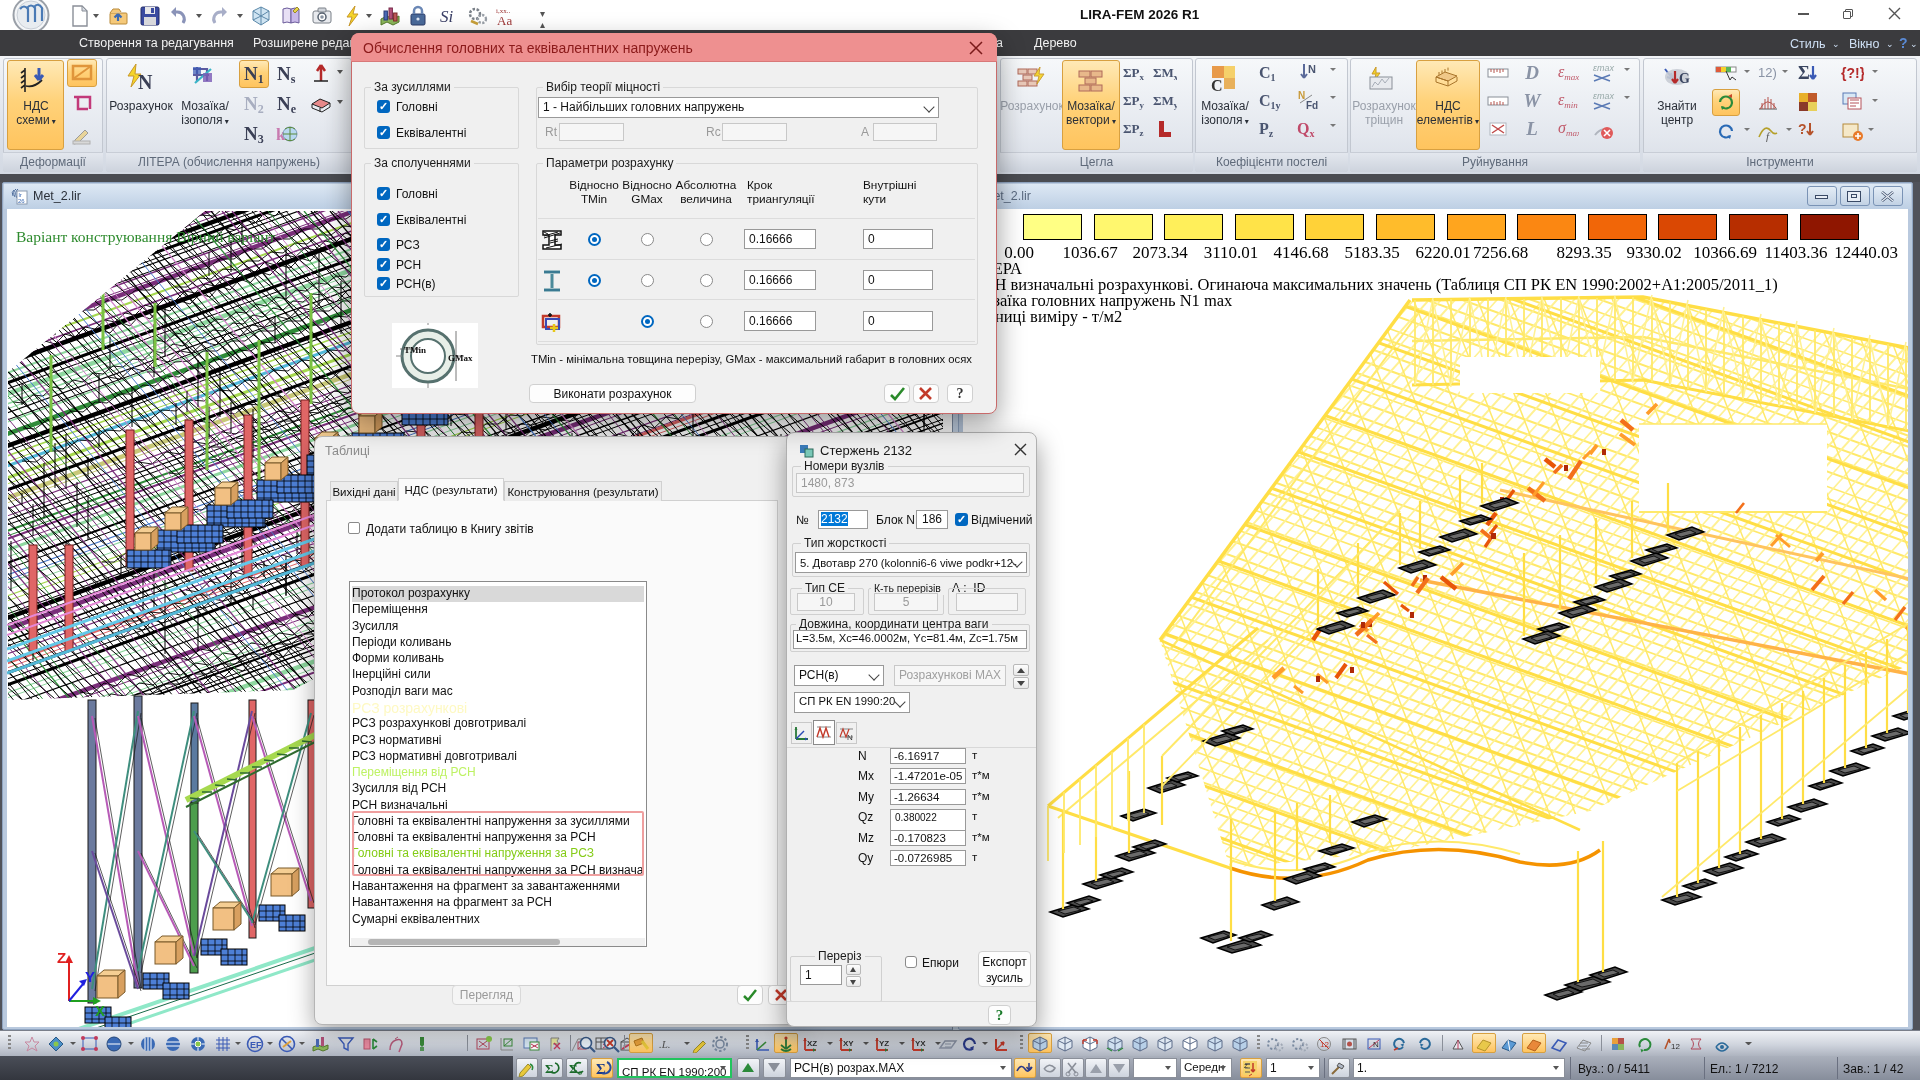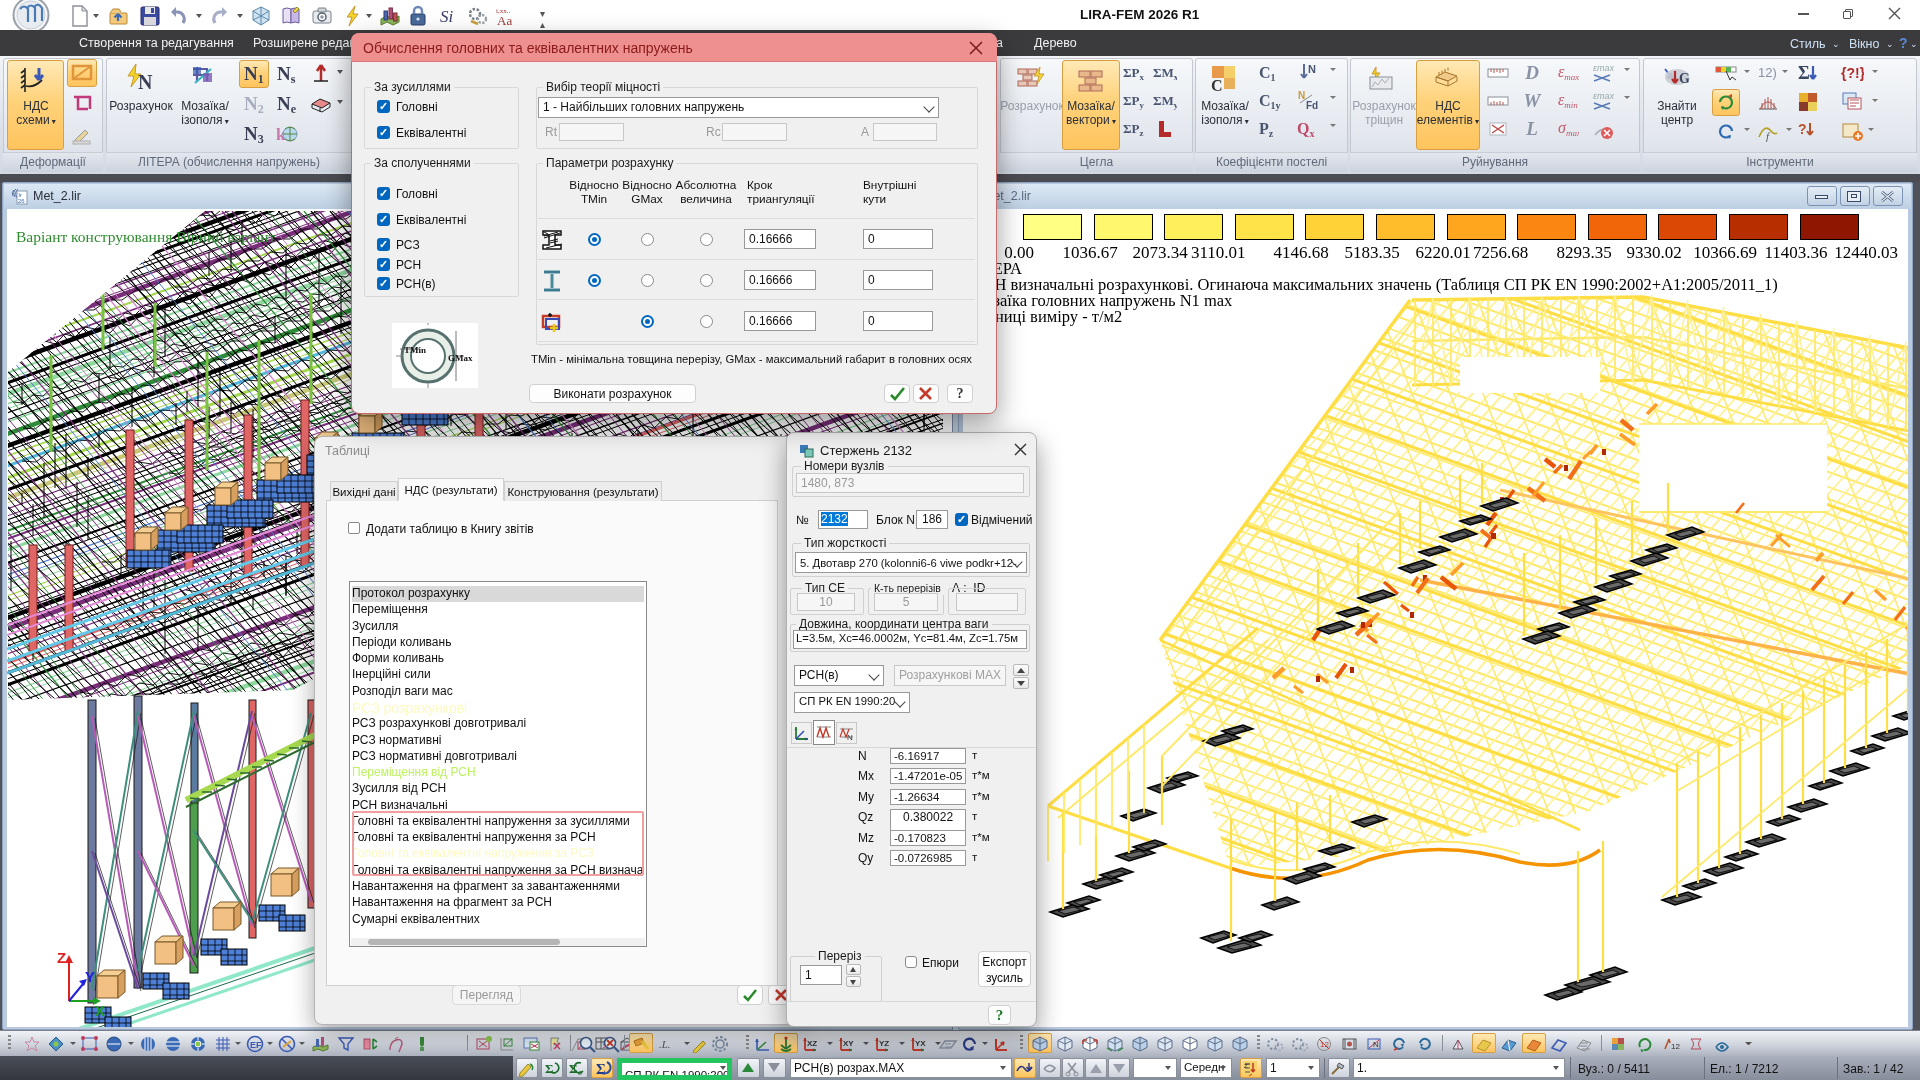--- a/index.html
+++ b/index.html
@@ -1422,21 +1422,21 @@
 <div class="ab" style="left:1376px;top:214px;width:59px;height:26px;background:#FFBC2B;border:1px solid #000"></div>
 <div class="ab" style="left:1447px;top:214px;width:59px;height:26px;background:#FFA51E;border:1px solid #000"></div>
 <div class="ab" style="left:1517px;top:214px;width:59px;height:26px;background:#FB8712;border:1px solid #000"></div>
 <div class="ab" style="left:1588px;top:214px;width:59px;height:26px;background:#F16608;border:1px solid #000"></div>
 <div class="ab" style="left:1658px;top:214px;width:59px;height:26px;background:#DA4803;border:1px solid #000"></div>
 <div class="ab" style="left:1729px;top:214px;width:59px;height:26px;background:#B72E00;border:1px solid #000"></div>
 <div class="ab" style="left:1800px;top:214px;width:59px;height:26px;background:#8F1600;border:1px solid #000"></div>
 <div class="ab serif" style="left:979px;top:243px;width:80px;text-align:center;font-size:17px;color:#000">0.00</div>
 <div class="ab serif" style="left:1050px;top:243px;width:80px;text-align:center;font-size:17px;color:#000">1036.67</div>
 <div class="ab serif" style="left:1120px;top:243px;width:80px;text-align:center;font-size:17px;color:#000">2073.34</div>
-<div class="ab serif" style="left:1191px;top:243px;width:80px;font-size:17px;color:#000">3110.01</div>
+<div class="ab serif" style="left:1191px;top:243px;width:80px;text-align:center;font-size:17px;color:#000">3110.01</div>
 <div class="ab serif" style="left:1261px;top:243px;width:80px;text-align:center;font-size:17px;color:#000">4146.68</div>
 <div class="ab serif" style="left:1332px;top:243px;width:80px;text-align:center;font-size:17px;color:#000">5183.35</div>
 <div class="ab serif" style="left:1403px;top:243px;width:80px;text-align:center;font-size:17px;color:#000">6220.01</div>
 <div class="ab serif" style="left:1473px;top:243px;width:80px;text-align:left;font-size:17px;color:#000">7256.68</div>
 <div class="ab serif" style="left:1544px;top:243px;width:80px;text-align:center;font-size:17px;color:#000">8293.35</div>
 <div class="ab serif" style="left:1614px;top:243px;width:80px;text-align:center;font-size:17px;color:#000">9330.02</div>
 <div class="ab serif" style="left:1685px;top:243px;width:80px;text-align:center;font-size:17px;color:#000">10366.69</div>
 <div class="ab serif" style="left:1756px;top:243px;width:80px;text-align:center;font-size:17px;color:#000">11403.36</div>
 <div class="ab serif" style="left:1826px;top:243px;width:80px;text-align:center;font-size:17px;color:#000">12440.03</div>
 <div class="ab serif" style="left:966px;top:259px;font-size:16.5px;color:#000;white-space:nowrap">ЛІТЕРА</div>
@@ -2304,21 +2304,21 @@
 <svg class="ab" style="left:567px;top:1059px" width="20" height="18" viewBox="0 0 20 18">
     <text x="2" y="14" font-size="13" font-weight="bold" font-family="Liberation Serif" fill="#1a6a2a">Σ</text>
     <path d="M14 4 a5 5 0 1 0 2 8" stroke="#1a6a2a" stroke-width="1.6" fill="none"></path>
     <text x="11" y="16" font-size="7" fill="#1a6a2a">σ</text>
   </svg>
 <div class="ab" style="left:591px;top:1058px;width:22px;height:20px;background:linear-gradient(#ffe9b6,#ffc45e);border:1px solid #d8a040;border-radius:2px"></div>
 <svg class="ab" style="left:592px;top:1059px" width="20" height="18" viewBox="0 0 20 18">
     <text x="4" y="15" font-size="15" font-weight="bold" font-family="Liberation Serif" fill="#1a3a8a">Σ</text>
     <path d="M15 3 a6 6 0 1 1 -5 11" stroke="#2a4a9a" stroke-width="2" fill="none"></path>
   </svg>
-<div class="ab" style="left:617px;top:1058px;width:115px;height:20px;background:#fff;border:5px solid #22c55e;font-size:11.5px;color:#111;padding:6px 3px;white-space:nowrap;overflow:hidden">СП РК EN 1990:200</div>
+<div class="ab" style="left:617px;top:1058px;width:115px;height:20px;background:#fff;border:2px solid #22c55e;font-size:11.5px;color:#111;padding:6px 3px;white-space:nowrap;overflow:hidden">СП РК EN 1990:200</div>
 <div class="ab" style="left:720px;top:1066px;width:0;height:0;border-left:3.5px solid transparent;border-right:3.5px solid transparent;border-top:4px solid #555"></div>
 <div class="ab" style="left:737px;top:1058px;width:23px;height:20px;background:linear-gradient(#f2f4f8,#cdd3dd);border:1px solid #8a8f99;border-radius:2px"></div>
 <div class="ab" style="left:742px;top:1063px;width:0;height:0;border-left:6px solid transparent;border-right:6px solid transparent;border-bottom:9px solid #2a8a3a"></div>
 <div class="ab" style="left:763px;top:1058px;width:23px;height:20px;background:linear-gradient(#f2f4f8,#cdd3dd);border:1px solid #8a8f99;border-radius:2px"></div>
 <div class="ab" style="left:768px;top:1063px;width:0;height:0;border-left:6px solid transparent;border-right:6px solid transparent;border-top:9px solid #8a8f99"></div>
 <div class="ab" style="left:790px;top:1058px;width:222px;height:20px;background:#fff;border:1px solid #8a8f99;font-size:12px;color:#111;padding:2px 3px;white-space:nowrap;overflow:hidden">РСН(в) розрах.MAX</div>
 <div class="ab" style="left:1000px;top:1066px;width:0;height:0;border-left:3.5px solid transparent;border-right:3.5px solid transparent;border-top:4px solid #555"></div>
 <div class="ab" style="left:1014px;top:1058px;width:22px;height:20px;background:linear-gradient(#ffe9b6,#ffc45e);border:1px solid #d8a040;border-radius:2px"></div>
 <svg class="ab" style="left:1015px;top:1059px" width="20" height="18" viewBox="0 0 20 18">
     <path d="M2 12 q4 -8 8 -2 q3 5 7 -2" stroke="#2a3a8a" stroke-width="1.6" fill="none"></path>
@@ -2388,21 +2388,21 @@
 <div class="ab" style="left:352px;top:684px;width:292px;height:16px;font-size:12px;color:#111;white-space:nowrap;overflow:hidden">Розподіл ваги мас</div>
 <div class="ab" style="left:352px;top:700px;width:292px;height:16px;font-size:14px;color:#fef9c3;white-space:nowrap;overflow:hidden">РСЗ розрахункові</div>
 <div class="ab" style="left:352px;top:716px;width:292px;height:16px;font-size:12px;color:#111;white-space:nowrap;overflow:hidden">РСЗ розрахункові довготривалі</div>
 <div class="ab" style="left:352px;top:733px;width:292px;height:16px;font-size:12px;color:#111;white-space:nowrap;overflow:hidden">РСЗ нормативні</div>
 <div class="ab" style="left:352px;top:749px;width:292px;height:16px;font-size:12px;color:#111;white-space:nowrap;overflow:hidden">РСЗ нормативні довготривалі</div>
 <div class="ab" style="left:352px;top:765px;width:292px;height:16px;font-size:12px;color:#bef264;white-space:nowrap;overflow:hidden">Переміщення від РСН</div>
 <div class="ab" style="left:352px;top:781px;width:292px;height:16px;font-size:12px;color:#111;white-space:nowrap;overflow:hidden">Зусилля від РСН</div>
 <div class="ab" style="left:352px;top:798px;width:292px;height:16px;font-size:12px;color:#111;white-space:nowrap;overflow:hidden">РСН визначальні</div>
 <div class="ab" style="left:352px;top:814px;width:292px;height:16px;font-size:12px;color:#111;white-space:nowrap;overflow:hidden">Головні та еквівалентні напруження за зусиллями</div>
 <div class="ab" style="left:352px;top:830px;width:292px;height:16px;font-size:12px;color:#111;white-space:nowrap;overflow:hidden">Головні та еквівалентні напруження за РСН</div>
-<div class="ab" style="left:352px;top:846px;width:292px;height:16px;font-size:12px;color:#fef9c3;white-space:nowrap;overflow:hidden">Головні та еквівалентні напруження за РСЗ</div>
+<div class="ab" style="left:352px;top:846px;width:292px;height:16px;font-size:12px;color:#84cc16;white-space:nowrap;overflow:hidden">Головні та еквівалентні напруження за РСЗ</div>
 <div class="ab" style="left:352px;top:863px;width:292px;height:16px;font-size:12px;color:#111;white-space:nowrap;overflow:hidden">Головні та еквівалентні напруження за РСН визначальними</div>
 <div class="ab" style="left:352px;top:879px;width:292px;height:16px;font-size:12px;color:#111;white-space:nowrap;overflow:hidden">Навантаження на фрагмент за завантаженнями</div>
 <div class="ab" style="left:352px;top:895px;width:292px;height:16px;font-size:12px;color:#111;white-space:nowrap;overflow:hidden">Навантаження на фрагмент за РСН</div>
 <div class="ab" style="left:352px;top:912px;width:292px;height:16px;font-size:12px;color:#111;white-space:nowrap;overflow:hidden">Сумарні еквівалентних</div>
 <div class="ab" style="left:352px;top:811px;width:292px;height:65px;border:2px solid #ef9f9f;border-radius:2px"></div>
 <div class="ab" style="left:351px;top:938px;width:294px;height:8px;background:#f0f0f0"></div>
 <div class="ab" style="left:368px;top:939px;width:192px;height:6px;background:#b5b5b5;border-radius:3px"></div>
 <div class="btn" style="left:452px;top:985px;width:69px;height:20px;line-height:19px;color:#9a9a9a;background:#f5f5f5;border-color:#d9d9d9">Перегляд</div>
 <div class="btn" style="left:737px;top:985px;width:26px;height:20px"></div>
 <svg class="ab" style="left:742px;top:987px" width="16" height="16">
@@ -2484,21 +2484,21 @@
 <div class="lbl" style="left:858px;top:749px;width:24px;text-align:left">N</div>
 <div class="fld" style="left:890px;top:748px;width:76px;height:16px;font-size:11.5px;padding:0 3px;line-height:15px">-6.16917</div>
 <div class="lbl" style="left:972px;top:749px;font-size:11.5px">т</div>
 <div class="lbl" style="left:858px;top:769px;width:24px;text-align:left">Mx</div>
 <div class="fld" style="left:890px;top:768px;width:76px;height:16px;font-size:11.5px;padding:0 3px;line-height:15px">-1.47201e-05</div>
 <div class="lbl" style="left:972px;top:769px;font-size:11.5px">т*м</div>
 <div class="lbl" style="left:858px;top:790px;width:24px;text-align:left">My</div>
 <div class="fld" style="left:890px;top:789px;width:76px;height:16px;font-size:11.5px;padding:0 3px;line-height:15px">-1.26634</div>
 <div class="lbl" style="left:972px;top:790px;font-size:11.5px">т*м</div>
 <div class="lbl" style="left:858px;top:810px;width:24px;text-align:left">Qz</div>
-<div class="fld" style="left:890px;top:809px;width:76px;height:28px;font-size:12px;padding:0 12px;line-height:15px">0.380022</div>
+<div class="fld" style="left:890px;top:809px;width:76px;height:28px;font-size:10px;padding:0 4px;line-height:15px">0.380022</div>
 <div class="lbl" style="left:972px;top:810px;font-size:11.5px">т</div>
 <div class="lbl" style="left:858px;top:831px;width:24px;text-align:left">Mz</div>
 <div class="fld" style="left:890px;top:830px;width:76px;height:16px;font-size:11.5px;padding:0 3px;line-height:15px">-0.170823</div>
 <div class="lbl" style="left:972px;top:831px;font-size:11.5px">т*м</div>
 <div class="lbl" style="left:858px;top:851px;width:24px;text-align:left">Qy</div>
 <div class="fld" style="left:890px;top:850px;width:76px;height:16px;font-size:11.5px;padding:0 3px;line-height:15px">-0.0726985</div>
 <div class="lbl" style="left:972px;top:851px;font-size:11.5px">т</div>
 <div class="ab grp" style="left:790px;top:956px;width:92px;height:46px">
     <div class="grplbl" style="left:24px">Переріз</div>
   </div>

